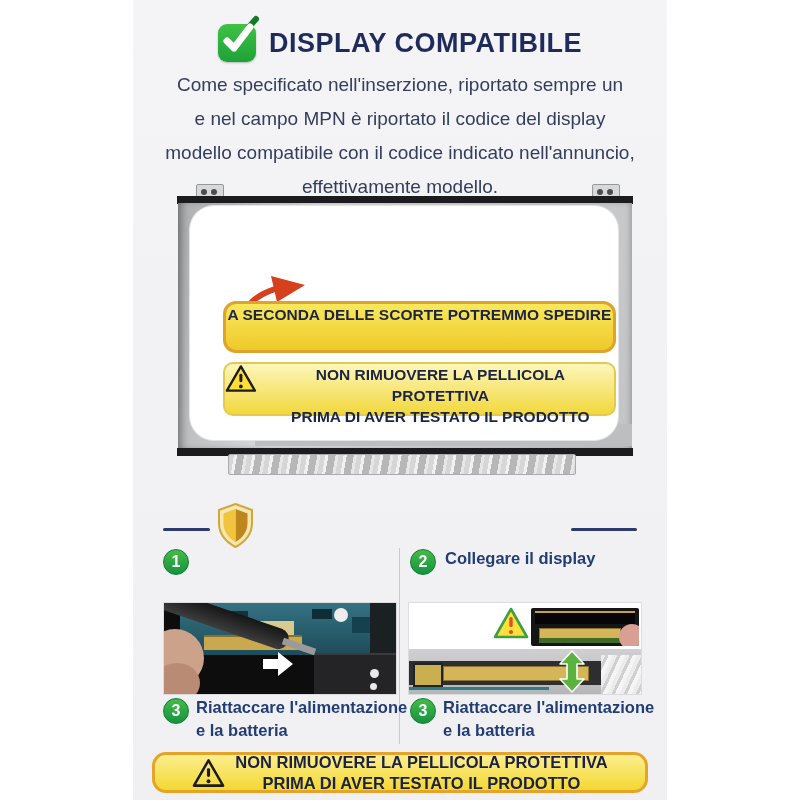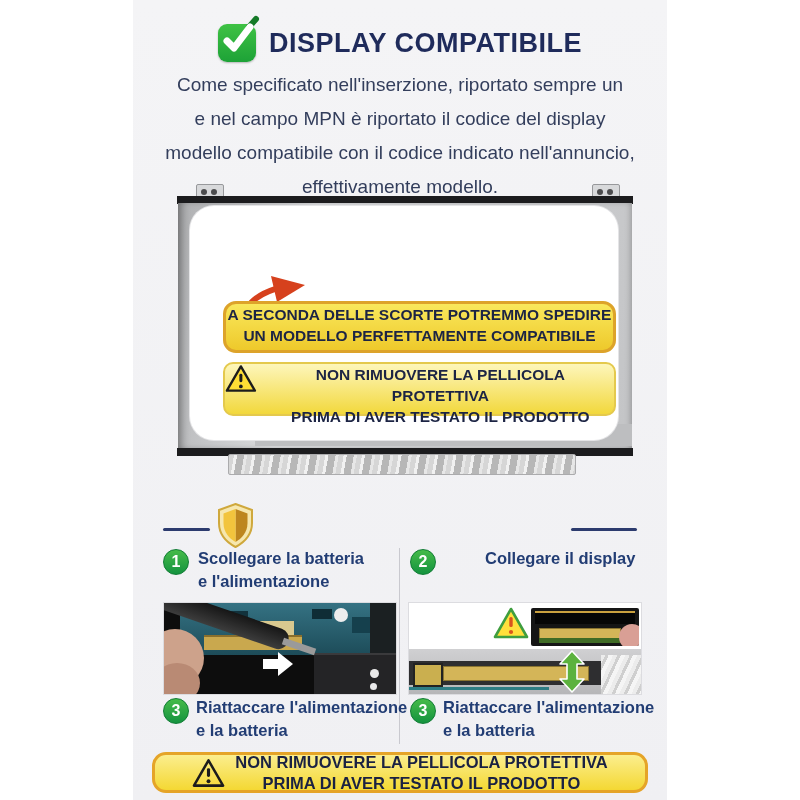--- a/index.html
+++ b/index.html
@@ -126,21 +126,20 @@
   <div class="foil"></div>
 
   <svg class="abs" style="left:233px;top:272px;" width="80" height="64" viewBox="0 0 80 64">
     <path d="M16 62 C 5 42 15 26 42 17" fill="none" stroke="#d6411d" stroke-width="6" stroke-linecap="round"></path>
     <polygon points="38,4 72,13 44,30" fill="#d6411d"></polygon>
   </svg>
 
   <div class="yellow-banner banner-stock">
     <div class="banner-text">
       <span>A SECONDA DELLE SCORTE POTREMMO SPEDIRE</span>
-      <span>UN MODELLO PERFETTAMENTE COMPATIBILE</span>
     </div>
   </div>
 
   <div class="yellow-banner banner-film">
     <svg width="32" height="29" viewBox="0 0 34 30">
       <polygon points="17,2 32,28 2,28" fill="#ffdf35" stroke="#1c1c1c" stroke-width="2.5" stroke-linejoin="round"></polygon>
       <rect x="15.4" y="10" width="3.2" height="9" rx="1.5" fill="#1c1c1c"></rect>
       <circle cx="17" cy="23.5" r="2" fill="#1c1c1c"></circle>
     </svg>
     <div class="banner-text">
@@ -153,27 +152,23 @@
   <svg class="abs" style="left:217px;top:503px;" width="37" height="45" viewBox="0 0 37 45">
     <path d="M18.5 1 L35 7 V20 C35 32 27 39.5 18.5 44 C10 39.5 2 32 2 20 V7 Z" fill="#f6e7ae" stroke="#cfa83c" stroke-width="2"></path>
     <path d="M18.5 6 L30.5 10.5 V20 C30.5 29.5 24.5 35.5 18.5 39 Z" fill="#bd861f"></path>
     <path d="M18.5 6 L6.5 10.5 V20 C6.5 29.5 12.5 35.5 18.5 39 Z" fill="#f2c43d"></path>
   </svg>
   <div class="proc-line" style="left:571px;width:66px;"></div>
 
   <div class="col-divider"></div>
 
   <div class="badge" style="left:163px;top:549px;">1</div>
-  <div class="step-text" style="left:198px;top:547px;">
-    <span>Scollegare la batteria</span>
-    <span>e l'alimentazione</span>
-  </div>
 
   <div class="badge" style="left:410px;top:549px;">2</div>
-  <div class="step-text" style="left:445px;top:547px;margin-left:40px;">
+  <div class="step-text" style="left:445px;top:547px;">
     <span>Collegare il display</span>
   </div>
 
   <div class="photo photo-left">
     <div class="pcb"></div>
     <div class="chip" style="left:58px;top:8px;width:26px;height:12px;background:#12323c;"></div>
     <div class="chip" style="left:96px;top:18px;width:34px;height:14px;background:#d9c98f;"></div>
     <div class="chip" style="left:148px;top:6px;width:20px;height:10px;background:#0f2d36;"></div>
     <div class="chip" style="left:188px;top:14px;width:28px;height:16px;background:#15404d;"></div>
     <div class="chip" style="left:40px;top:32px;width:98px;height:13px;background:#c9a84e;border-top:2px solid #8a6f2c;"></div>

